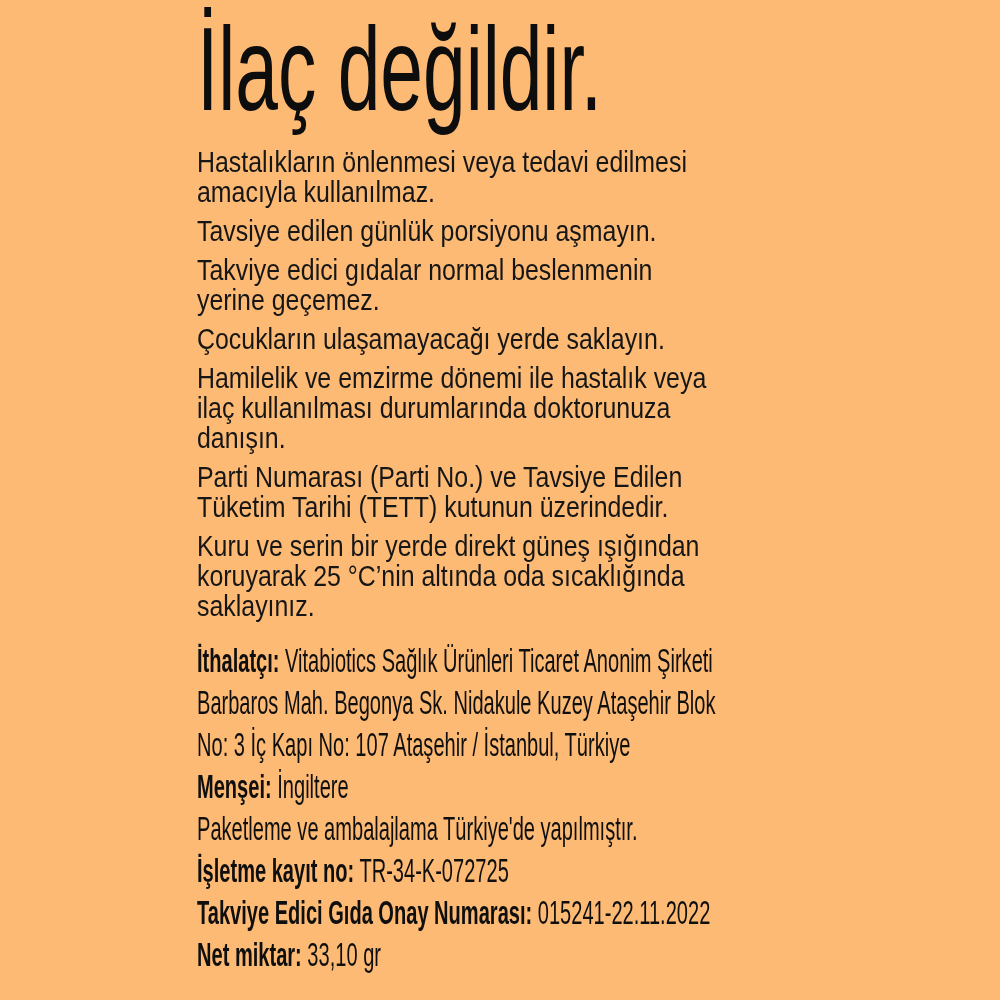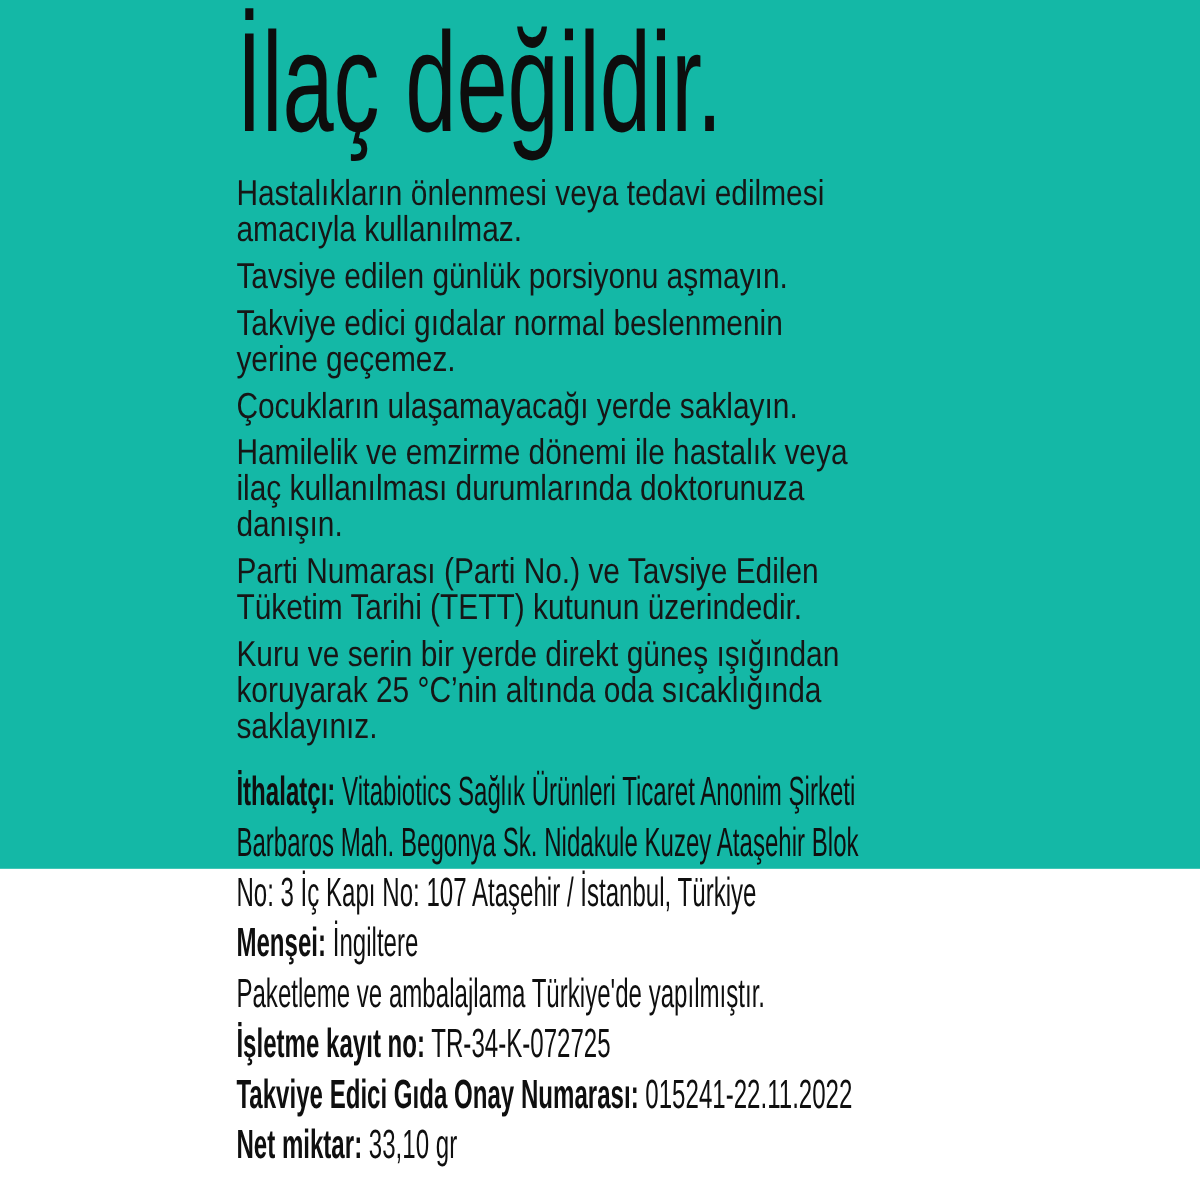--- a/index.html
+++ b/index.html
@@ -9,22 +9,22 @@
     width: 1000px;
     height: 1000px;
     background: #ffffff;
     font-family: "Liberation Sans", sans-serif;
     color: #131313;
     overflow: hidden;
   }
   .sheet {
     position: relative;
     width: 1000px;
-    height: 724px;
-    background: #14b8a6;
+    height: 1000px;
+    background: #fdba74;
   }
   
   .title {
     position: absolute;
     left: 197px;
     top: 4px;
     margin: 0;
     font-size: 118px;
     font-weight: 400;
     line-height: 130px;

